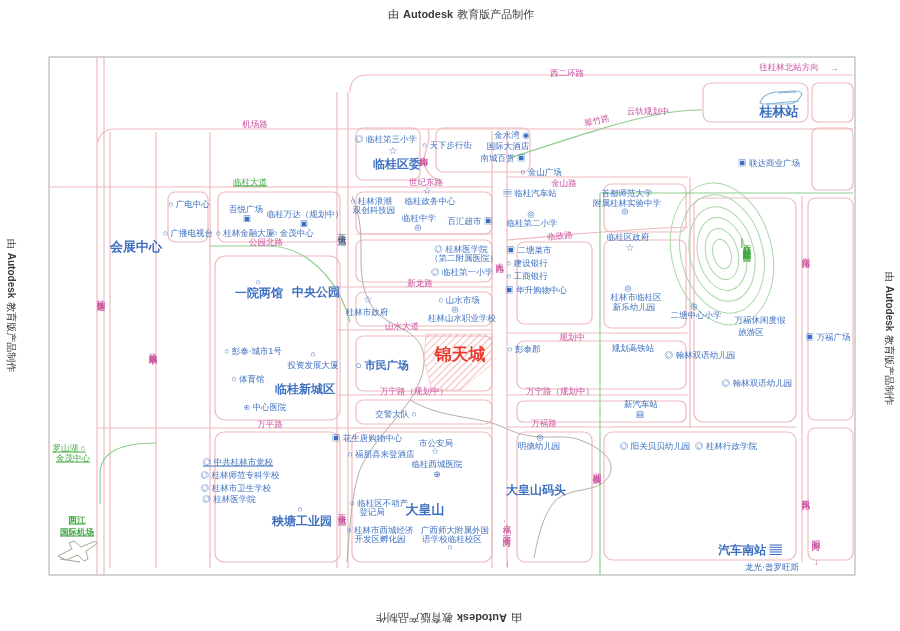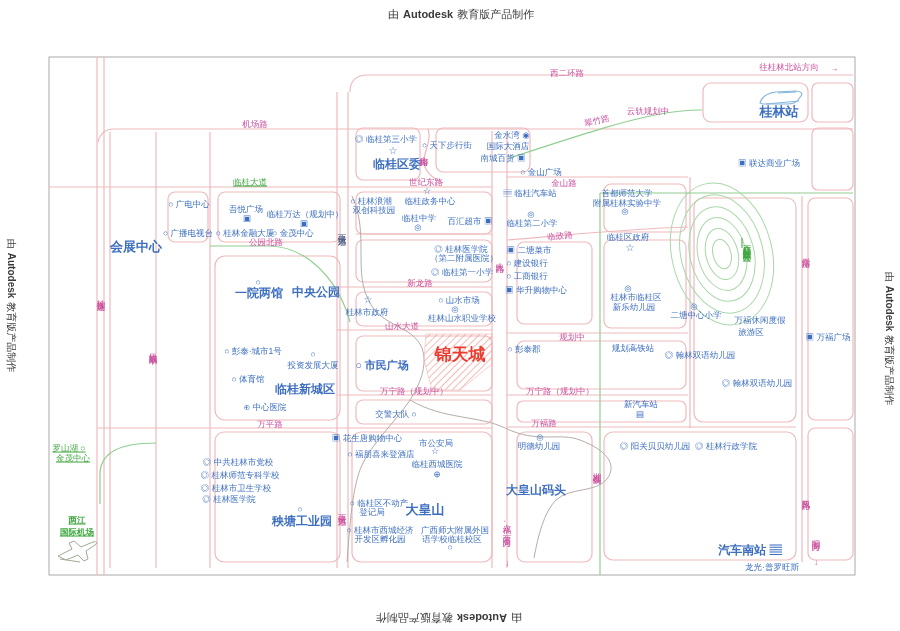--- a/index.html
+++ b/index.html
@@ -255,21 +255,21 @@
       <span class="lbl poi" style="left: 379px; top: 503px;">○ 临桂区不动产</span>
       <span class="lbl poi" style="left: 372px; top: 512px;">登记局</span>
       <span class="lbl poi" style="left: 425px; top: 510px; font-size: 13px; font-weight: bold;">大皇山</span>
       <span class="lbl poi" style="left: 380px; top: 530px;">○ 桂林市西城经济</span>
       <span class="lbl poi" style="left: 380px; top: 539px;">开发区孵化园</span>
       <span class="lbl poi" style="left: 455px; top: 530px;">广西师大附属外国</span>
       <span class="lbl poi" style="left: 452px; top: 539px;">语学校临桂校区</span>
       <span class="lbl poi" style="left: 450px; top: 547px;">○</span>
       <span class="lbl green" style="left: 69px; top: 448px;">罗山湖 ○</span>
       <span class="lbl green" style="left: 73px; top: 458px;">金茂中心</span>
-      <span class="lbl poi" style="left: 238px; top: 462px;">◎ 中共桂林市党校</span>
+      <span class="lbl poi" style="left: 238px; top: 462px; text-decoration: underline;">◎ 中共桂林市党校</span>
       <span class="lbl poi" style="left: 240px; top: 475px;">◎ 桂林师范专科学校</span>
       <span class="lbl poi" style="left: 236px; top: 488px;">◎ 桂林市卫生学校</span>
       <span class="lbl poi" style="left: 229px; top: 499px;">◎ 桂林医学院</span>
       <span class="lbl poi" style="left: 300px; top: 509px;">○</span>
       <span class="lbl poi" style="left: 302px; top: 521px; font-size: 12px; font-weight: bold;">秧塘工业园</span>
       <span class="lbl green" style="left: 77px; top: 520px; font-weight: bold;">两江</span>
       <span class="lbl green" style="left: 77px; top: 532px; font-weight: bold;">国际机场</span>
       <span class="lbl poi" style="left: 655px; top: 446px;">◎ 阳关贝贝幼儿园</span>
       <span class="lbl poi" style="left: 726px; top: 446px;">◎ 桂林行政学院</span>
       <span class="lbl road vert" style="left: 806px; top: 495px;">凯风路</span>

